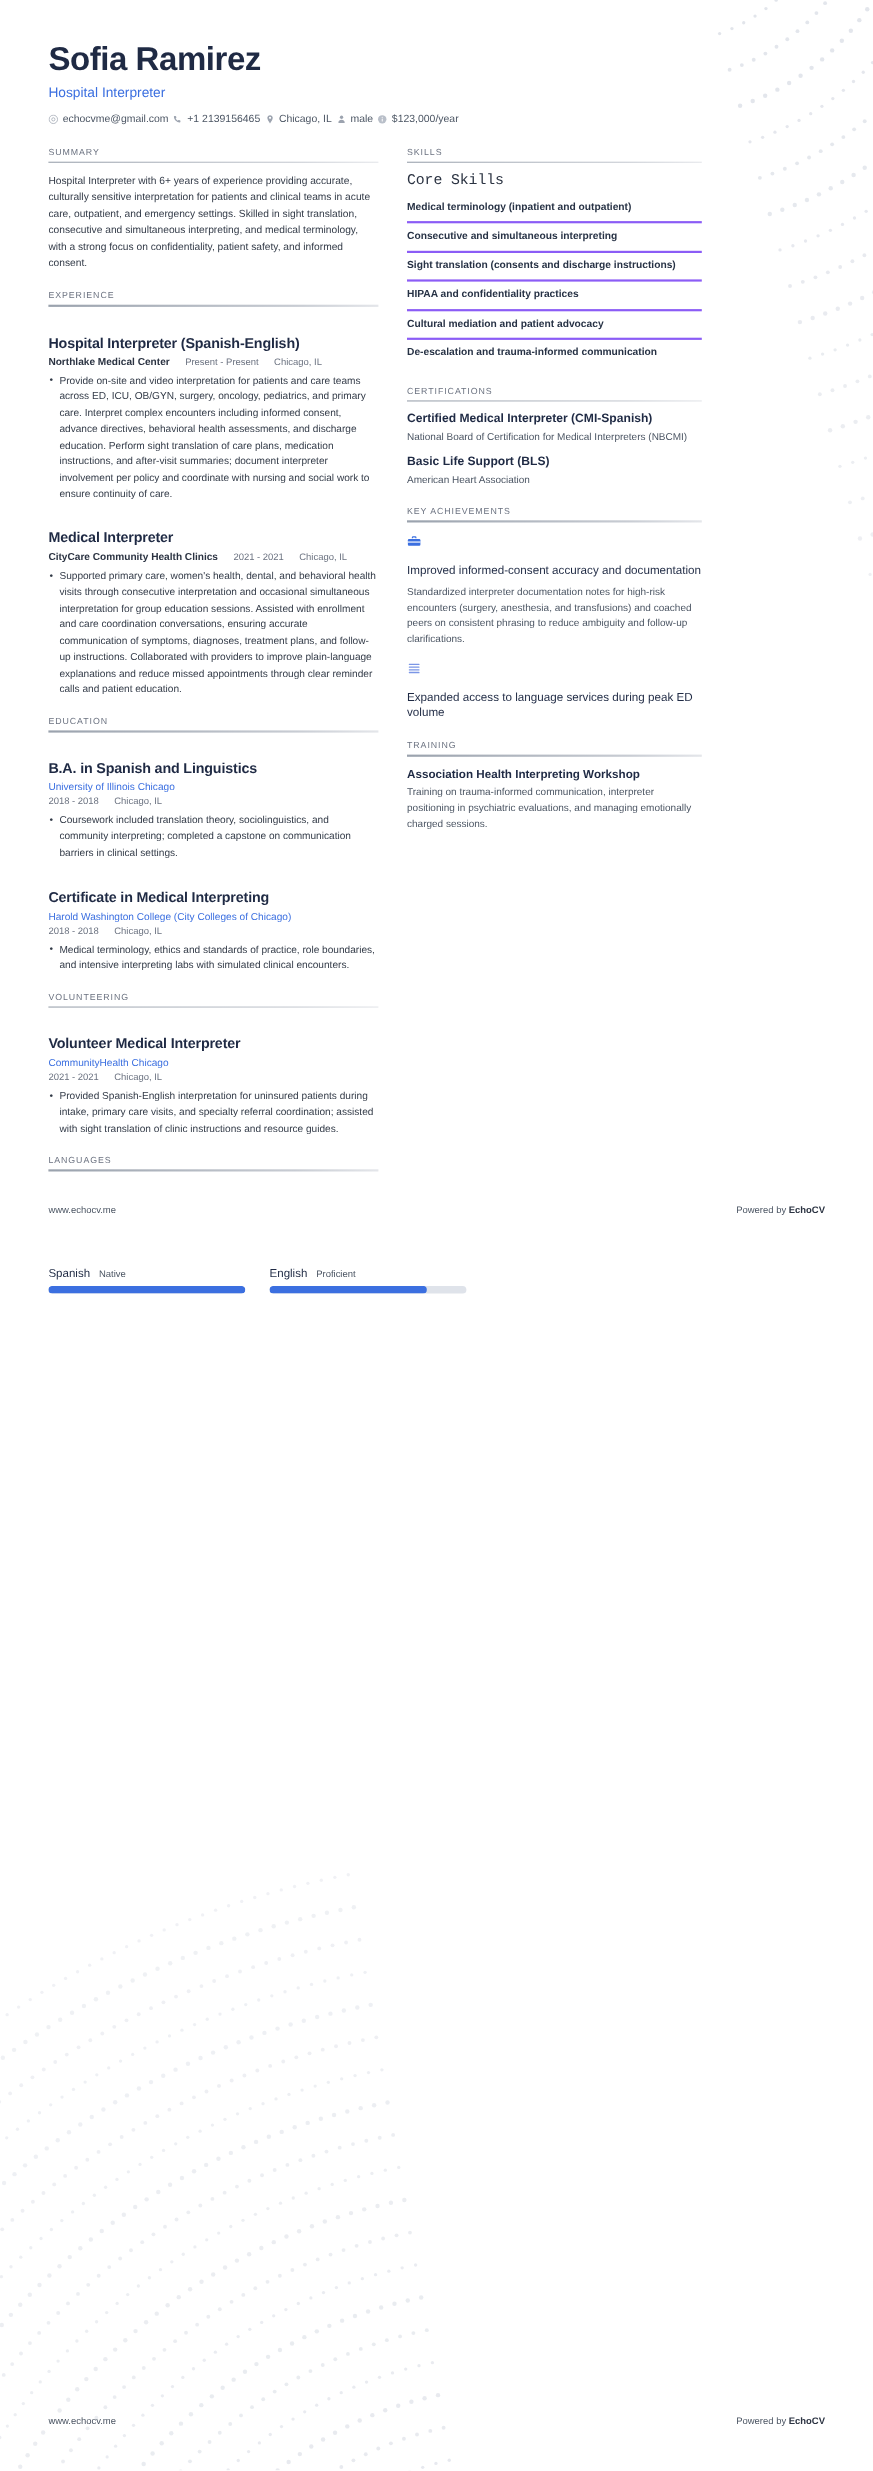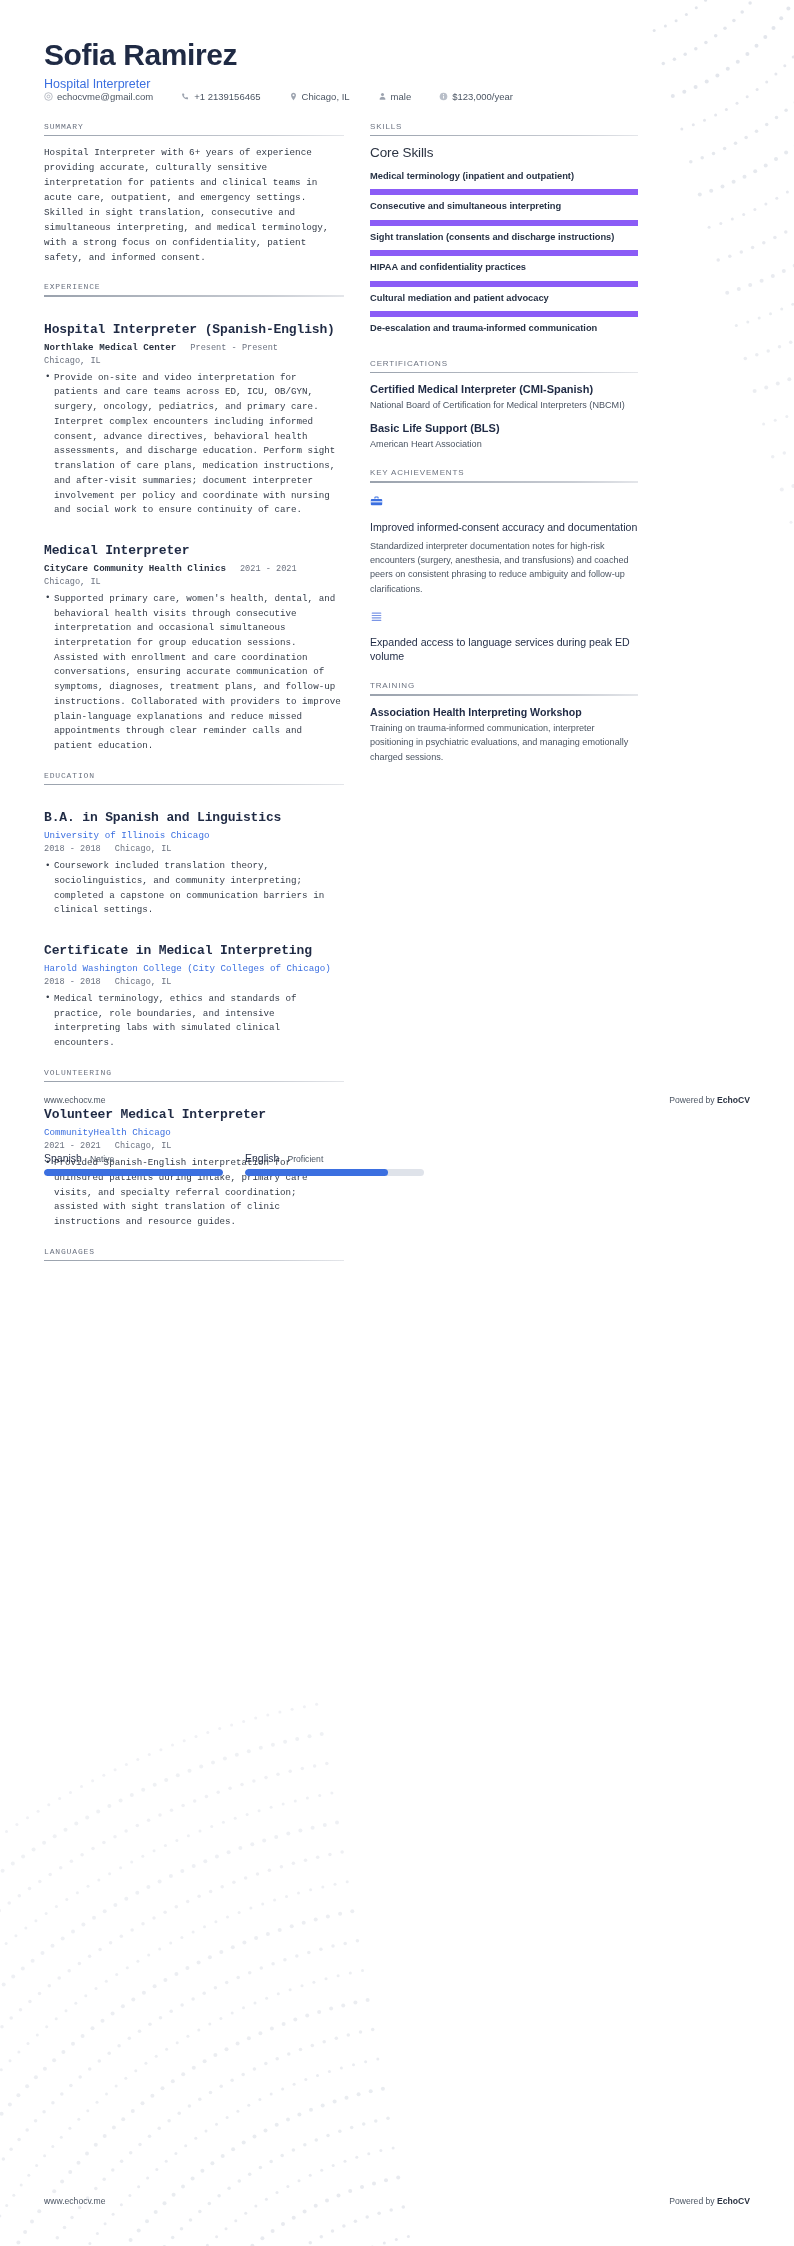--- a/index.html
+++ b/index.html
@@ -37,33 +37,34 @@
     color: #1f2a44;
     line-height: 1.15;
   }
   .role {
     margin-top: 4px;
     font-size: 12.5px;
     color: #3b6fe0;
     font-weight: 400;
   }
   .contact-row {
+    margin-top: 12px;
     display: flex;
     flex-wrap: wrap;
     align-items: center;
-    gap: 5px 28px;
+    gap: 5px 4px;
     font-size: 9.5px;
     color: #4b5563;
   }
   .contact-item { display: flex; align-items: center; gap: 4px; }
   .contact-item svg { display: block; }
 
   
   .cols { display: flex; gap: 26px; margin-top: 20px; align-items: flex-start; }
-  .col-left { width: 300px; flex: none; font-family: Liberation Mono, monospace; }
+  .col-left { width: 300px; flex: none; }
   .col-right { width: 268px; flex: none; }
 
   .sec { margin-bottom: 17px; }
   .sec-title {
     font-size: 8px;
     letter-spacing: 0.85px;
     color: #6b7280;
     font-weight: 400;
     text-transform: uppercase;
     padding-bottom: 4px;
@@ -121,29 +122,30 @@
     color: #333b48;
   }
 
   
   .skill-group-title {
     font-size: 13.5px;
     font-weight: 400;
     color: #2b3342;
     margin-bottom: 5px;
     letter-spacing: -0.1px;
+    font-family: Liberation Mono, monospace;
   }
   .skill-item {
     font-size: 9.3px;
     font-weight: 700;
     color: #273245;
     line-height: 1.45;
     padding: 5px 0 6px 0;
   }
-  .skill-item + .skill-item { border-top: 6px solid #8b5cf6; }
+  .skill-item + .skill-item { border-top: 2px solid #8b5cf6; }
 
   
   .cert { margin-bottom: 9px; }
   .cert-name {
     font-size: 11px;
     font-weight: 700;
     color: #1f2a44;
     line-height: 1.35;
   }
   .cert-issuer {

